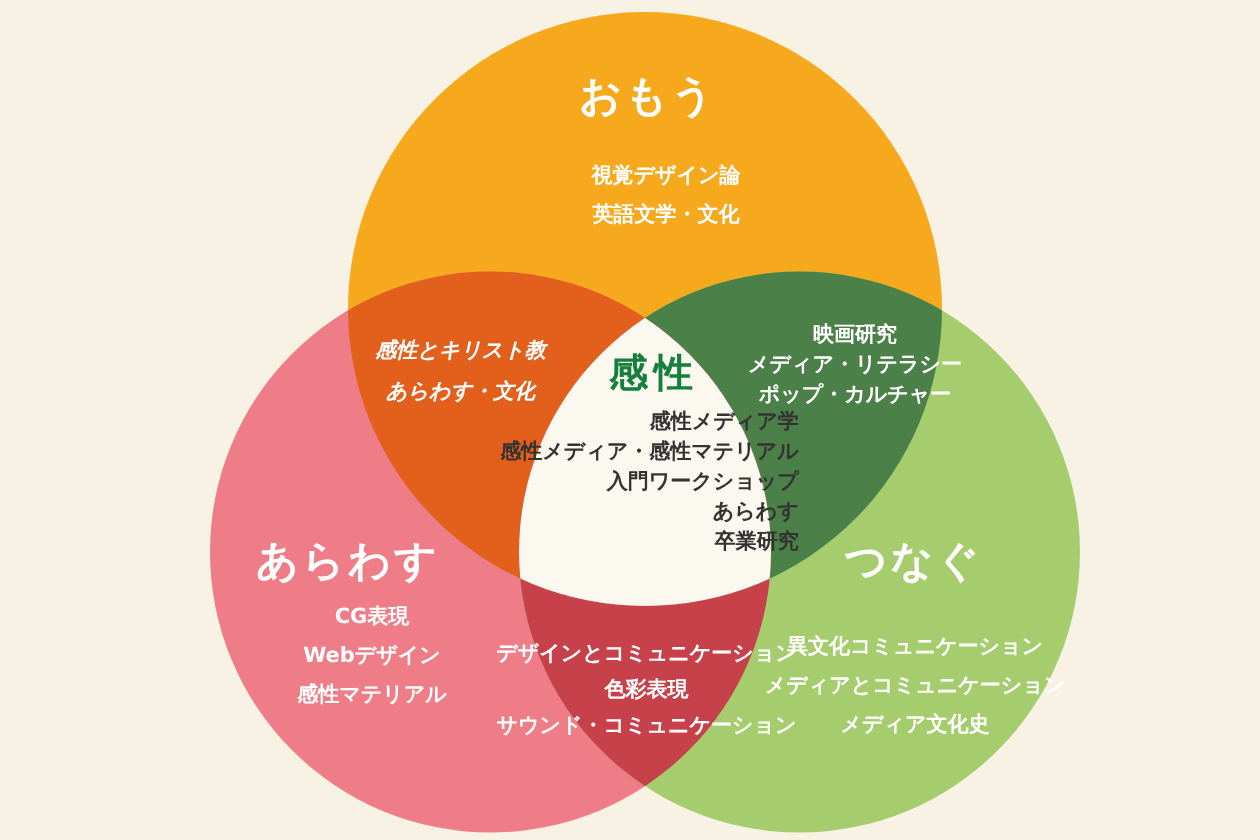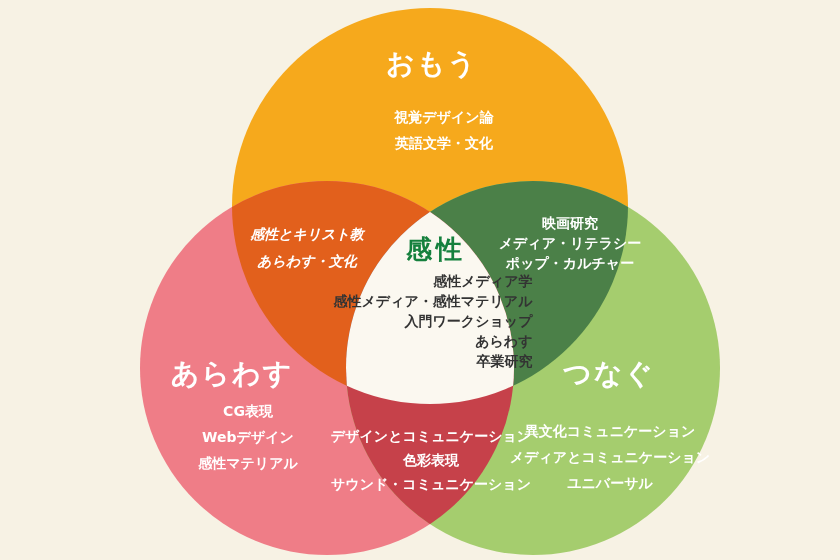--- a/index.html
+++ b/index.html
@@ -102,21 +102,21 @@
   <div class="label items i-arawasu">
     <div>CG表現</div>
     <div>Webデザイン</div>
     <div>感性マテリアル</div>
   </div>
 
   <div class="label circle-title t-tsunagu">つなぐ</div>
   <div class="label items i-tsunagu">
     <div>異文化コミュニケーション</div>
     <div>メディアとコミュニケーション</div>
-    <div>ユニバーサル</div>
+    <div>メディア文化史</div>
   </div>
 
   <div class="label items i-ov-left">
     <div>感性とキリスト教</div>
     <div>あらわす・文化</div>
   </div>
 
   <div class="label items i-ov-right">
     <div>映画研究</div>
     <div>メディア・リテラシー</div>

